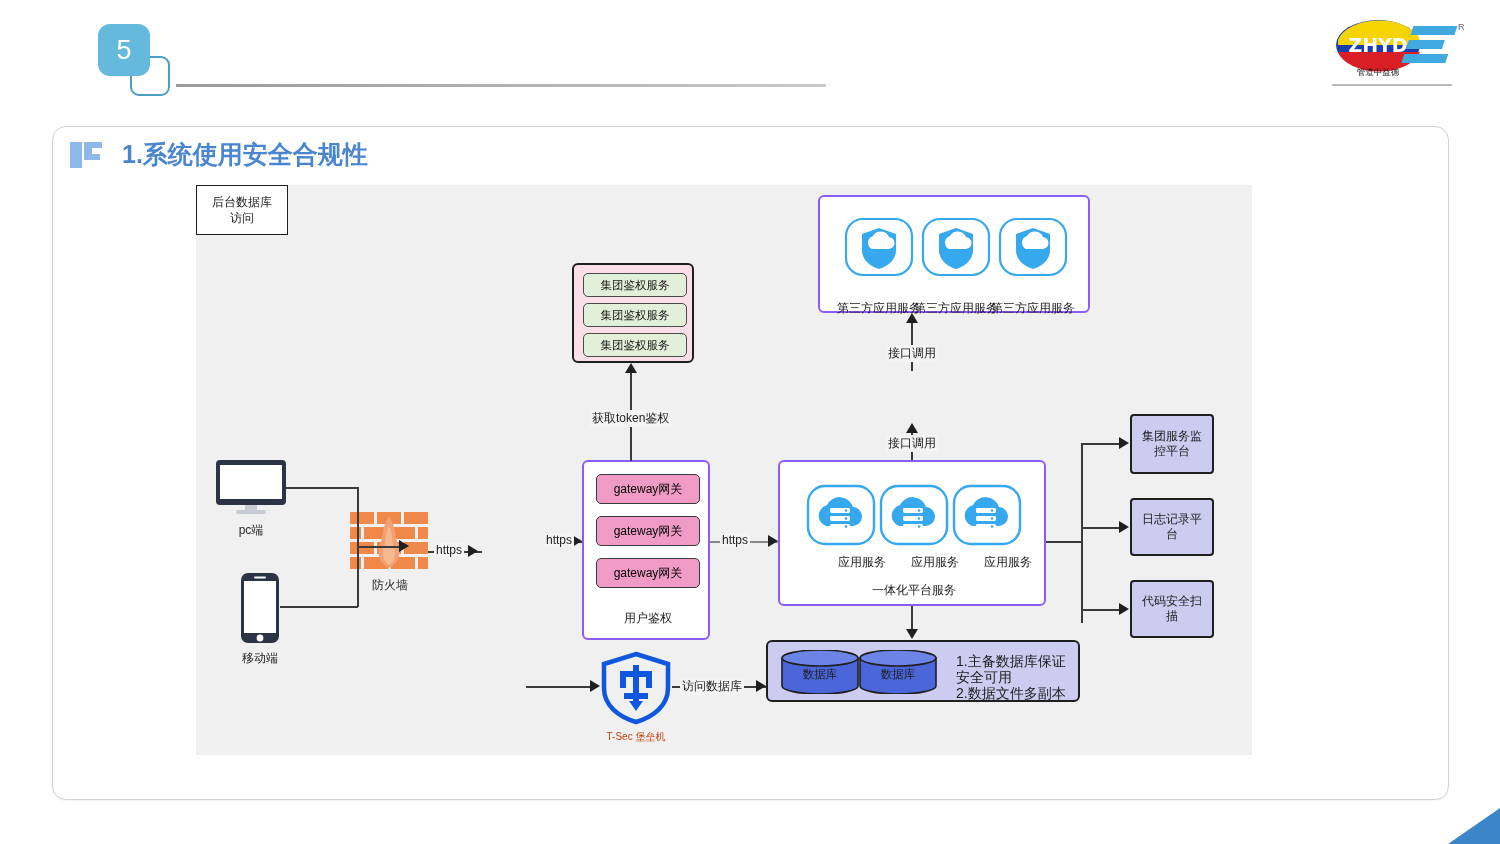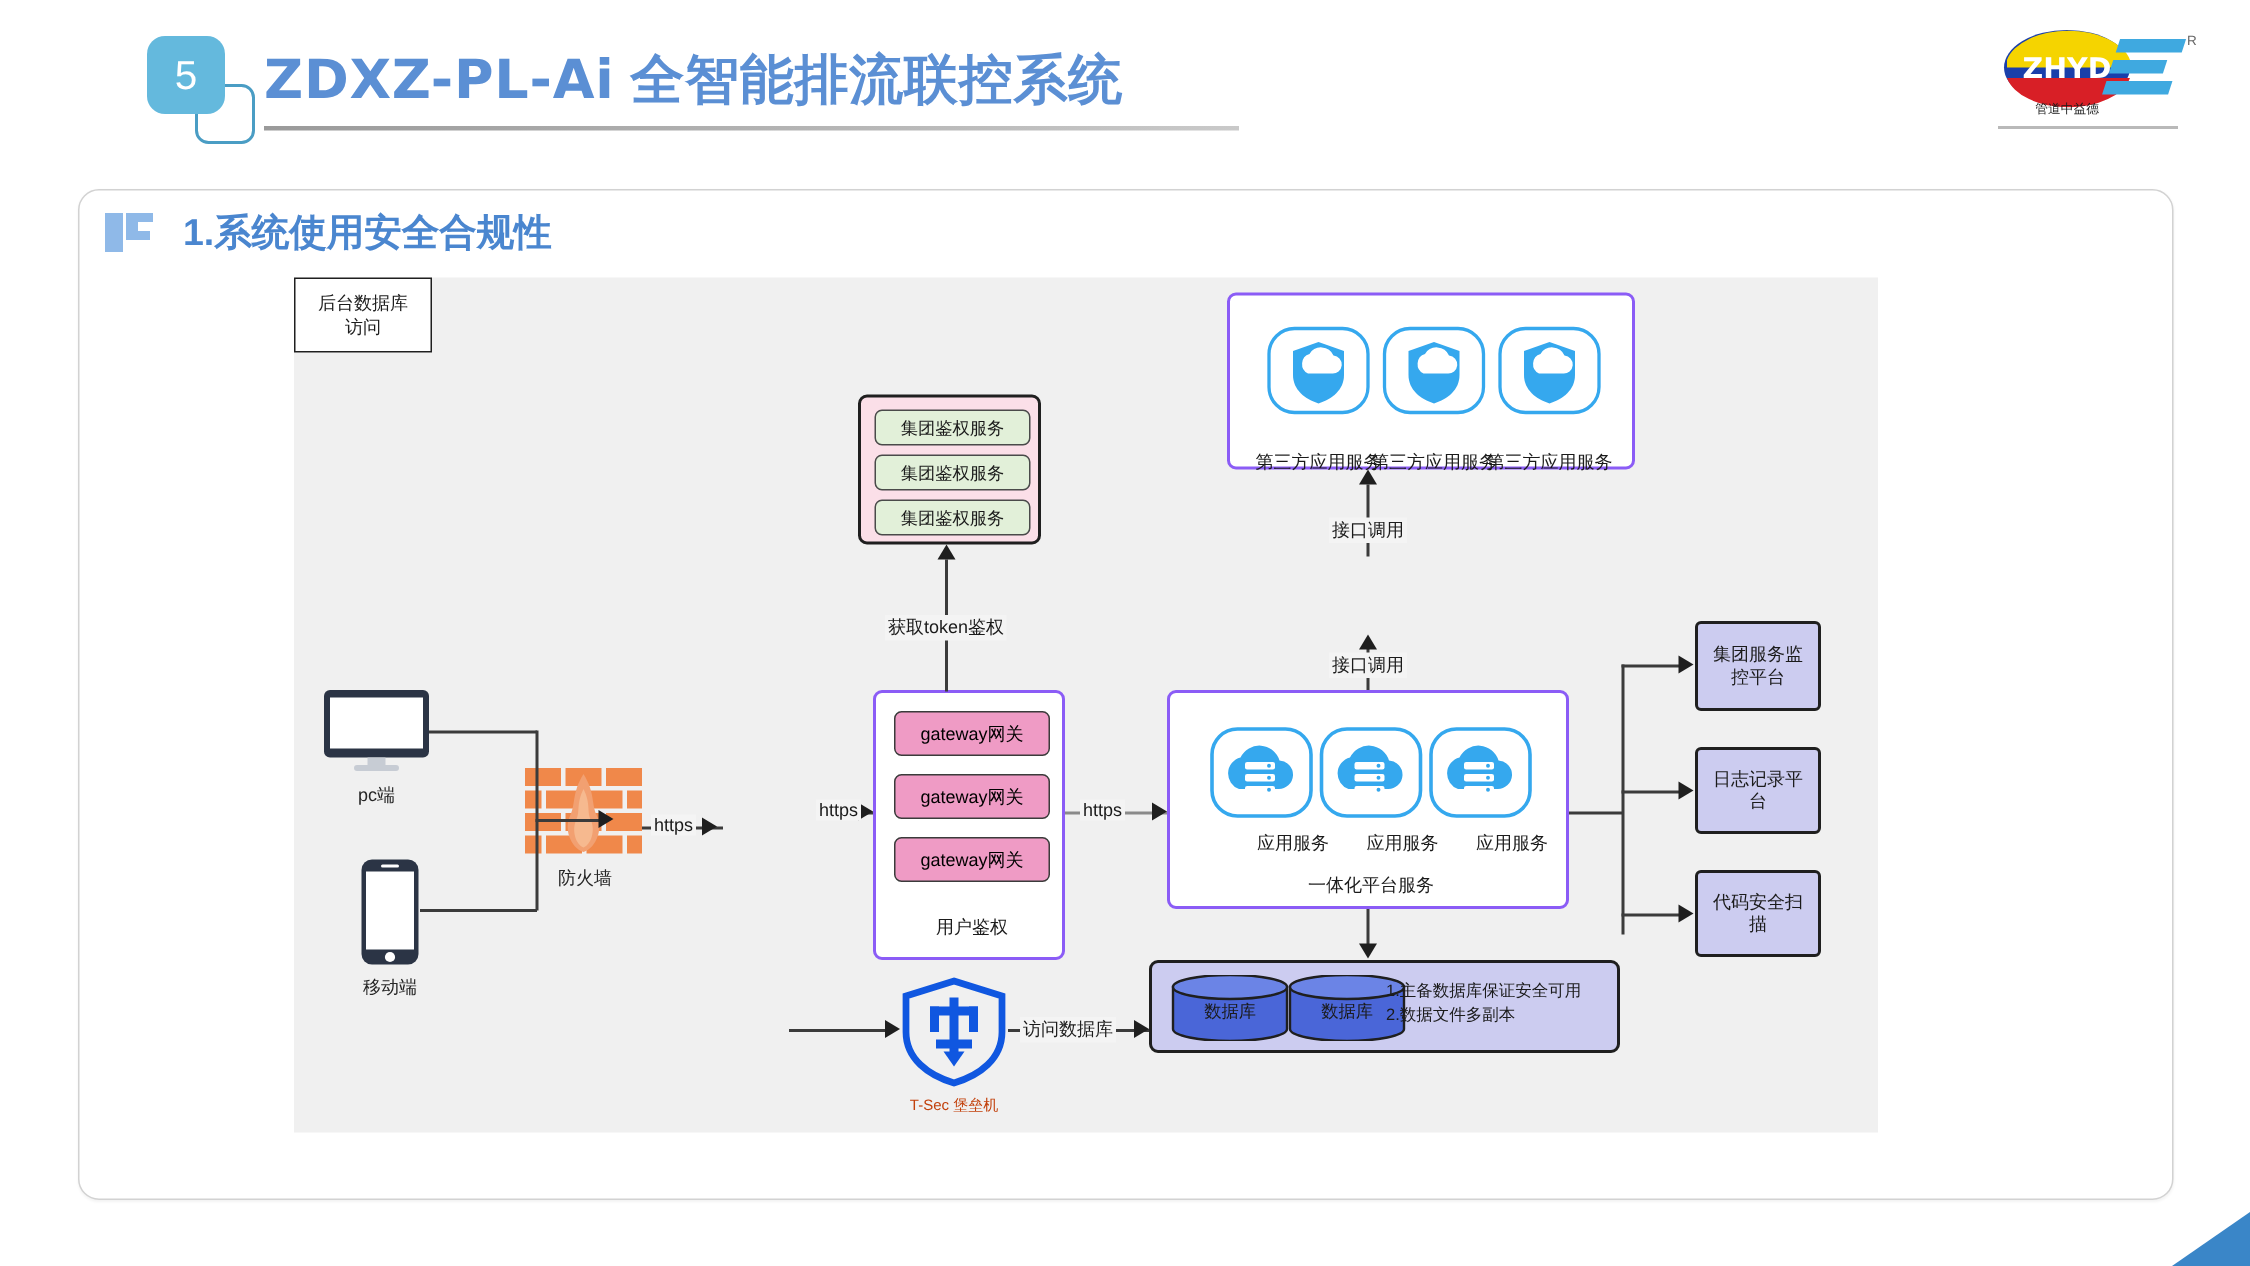--- a/index.html
+++ b/index.html
@@ -85,21 +85,21 @@
            justify-content:center;font-size:12px;color:#000000;}
   .gw-cap{position:absolute;left:0;top:148px;width:128px;text-align:center;font-size:12px;color:#1b1b1b;}
 
   .box-platform{left:582px;top:275px;width:268px;height:146px;}
   .pf-item{position:absolute;top:22px;width:74px;height:66px;}
   .pf-cap{position:absolute;top:92px;width:90px;text-align:right;font-size:12px;color:#1b1b1b;}
   .pf-bottom{position:absolute;left:0;top:120px;width:268px;text-align:center;font-size:12px;color:#1b1b1b;}
 
   .box-db{left:570px;top:455px;width:314px;height:62px;background:#ccccf0;border:2px solid #1f1f1f;}
   .db-cyl{position:absolute;top:8px;width:80px;height:44px;}
-  .db-notes{position:absolute;left:156px;top:11px;font-size:11px;color:#1b1b1b;line-height:16px;}
+  .db-notes{position:absolute;left:188px;top:11px;font-size:14px;color:#1b1b1b;line-height:16px;}
 
   .box-right{position:absolute;width:84px;background:#ccccf0;border:2px solid #1f1f1f;border-radius:4px;
              display:flex;align-items:center;justify-content:center;text-align:center;
              font-size:12px;color:#1b1b1b;line-height:15px;padding:0 5px;}
 
   .box-dbaccess{left:238px;top:477px;width:92px;height:50px;border:1.6px solid #1f1f1f;border-radius:0;
                 background:#ffffff;display:flex;align-items:center;justify-content:center;
                 text-align:center;font-size:12px;color:#1b1b1b;line-height:16px;}
 
   .tsec{position:absolute;left:404px;top:466px;width:72px;height:74px;}
@@ -115,23 +115,20 @@
 
 <div class="header">
 
   <div class="badge-wrap">
     <div class="badge-outline"></div>
     <div class="badge-sq">
       <span>5</span>
     </div>
   </div>
 
-  <div class="title">
-    <span class="en">ZDXZ-PL-Ai</span><span> 全智能排流联控系统</span>
-  </div>
   <div class="title-rule"></div>
 
   <div class="logo">
     <svg width="140" height="62" viewBox="0 0 140 62">
       <ellipse cx="46" cy="27" rx="42" ry="25" fill="#1a3faa"></ellipse>
       <path d="M6 22 A42 25 0 0 1 88 22 L88 27 L6 27 Z" fill="#f5d400"></path>
       <path d="M6 34 A42 25 0 0 0 88 34 Z" fill="#d81f26"></path>
       <g fill="#3fa9e0">
         <rect x="84" y="8" width="44" height="9" transform="skewX(-18)"></rect>
         <rect x="84" y="22" width="36" height="9" transform="skewX(-18)"></rect>

